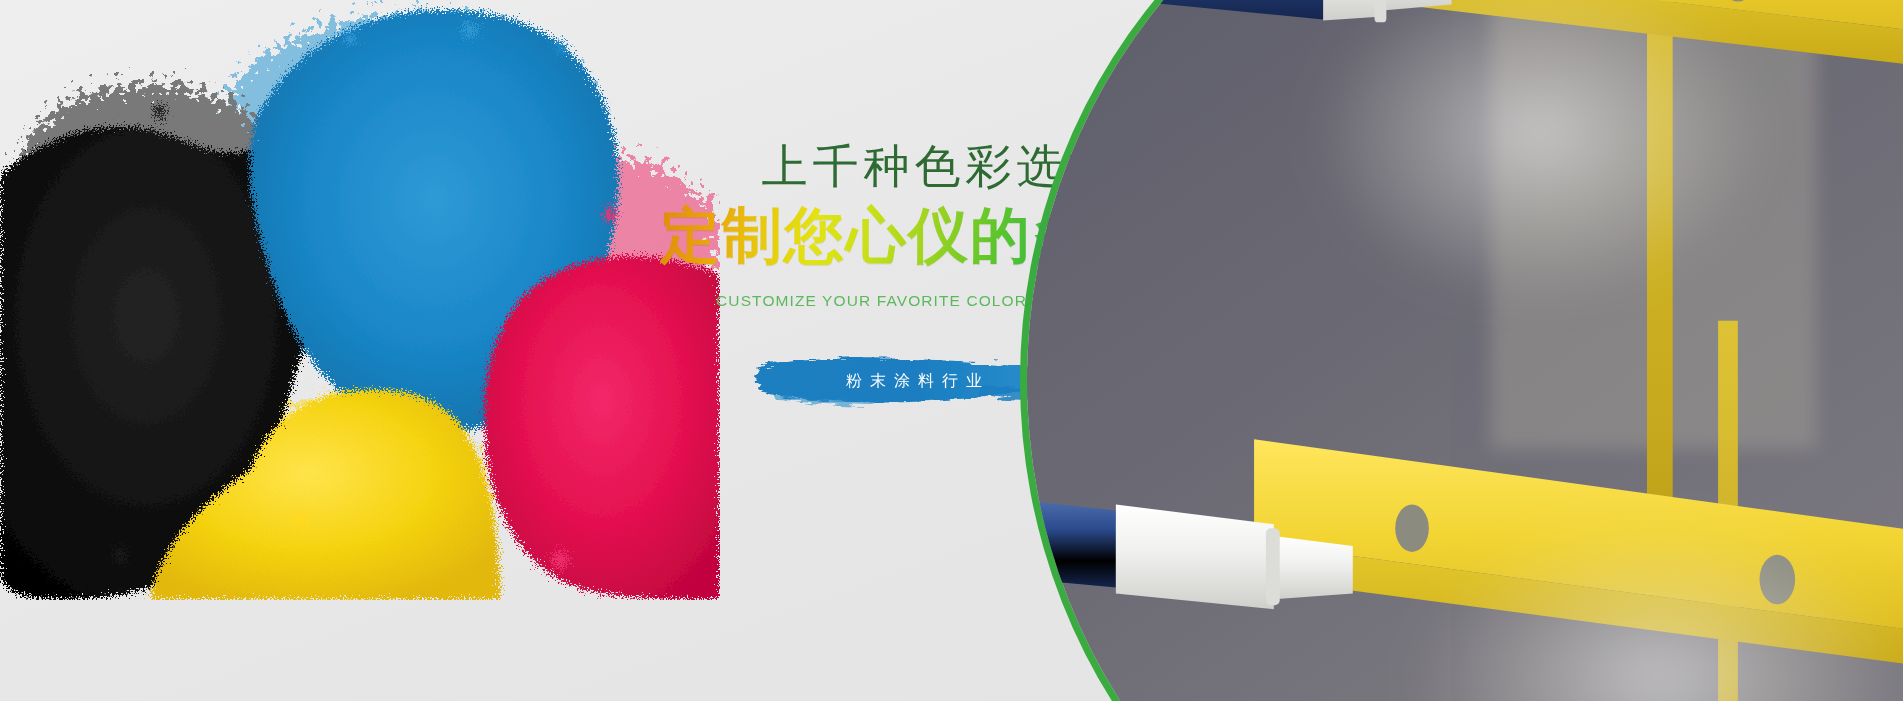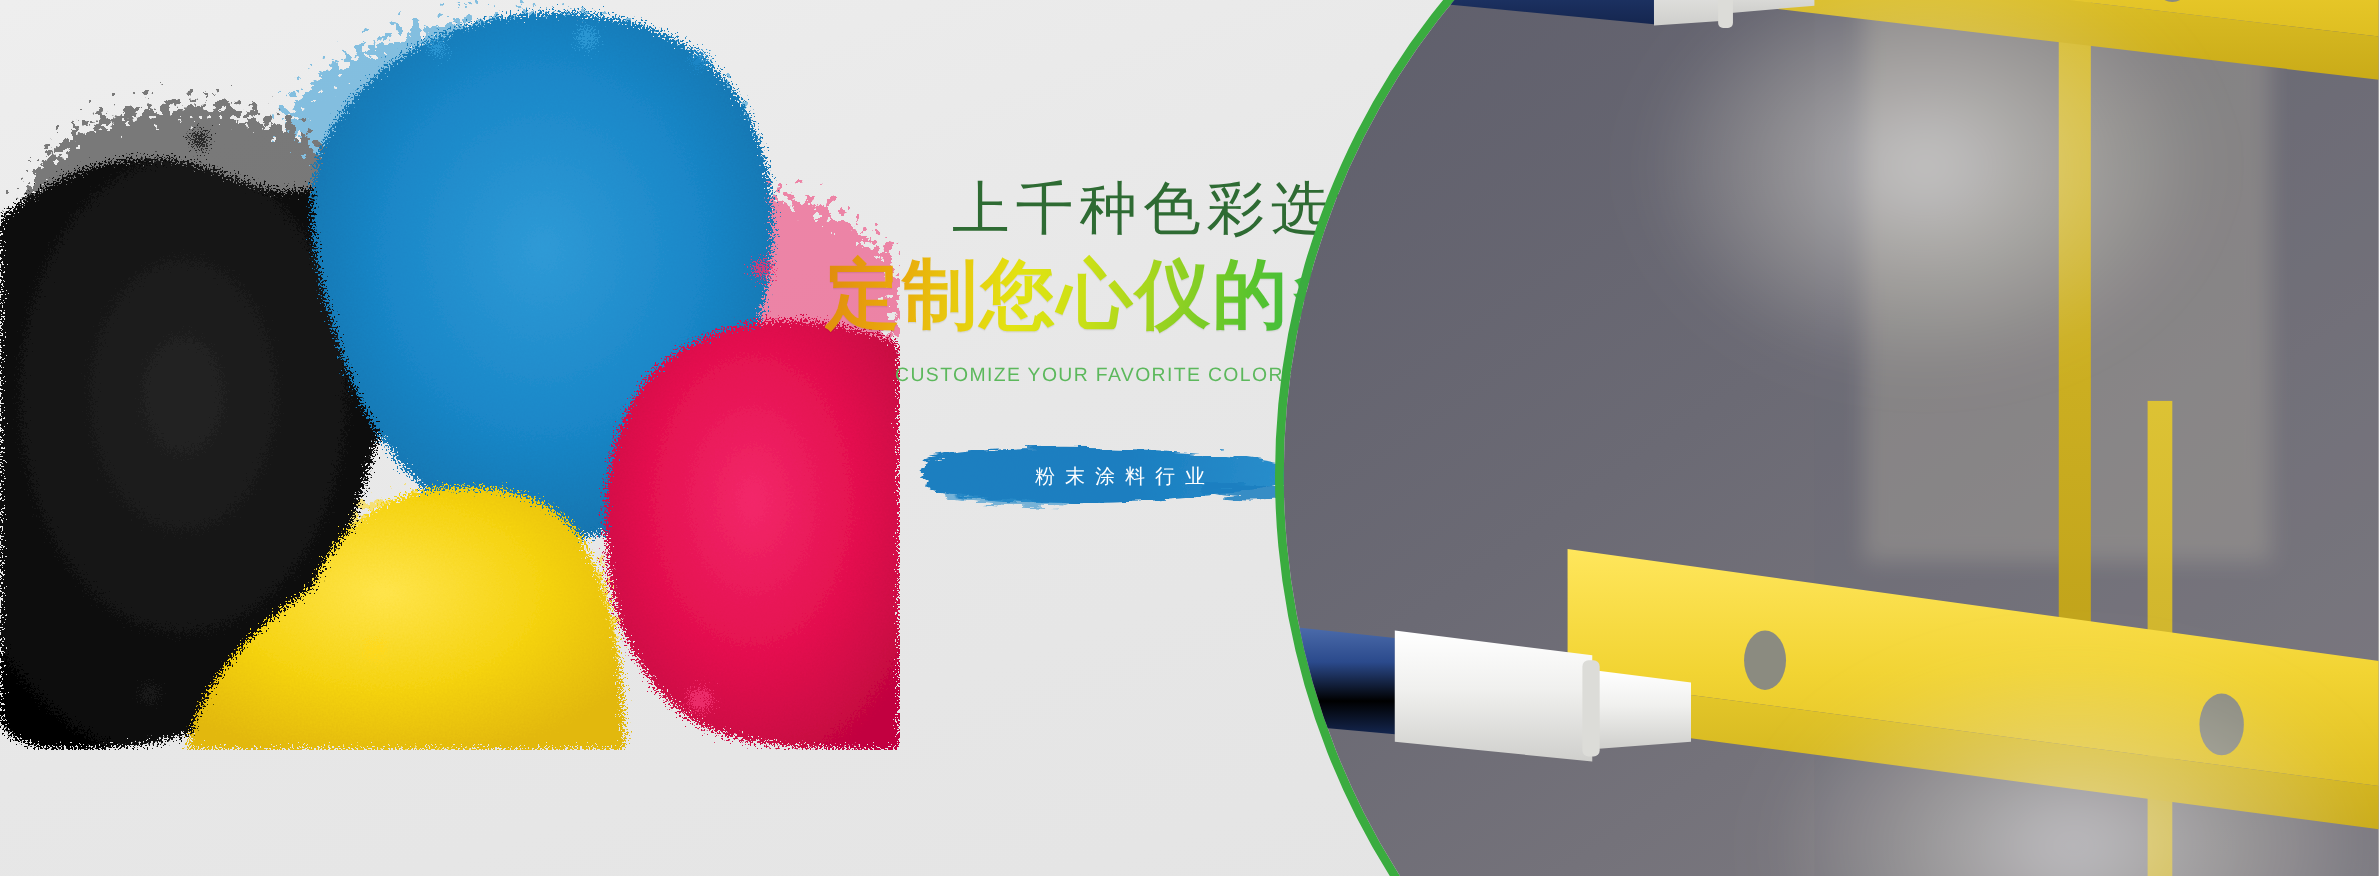--- a/index.html
+++ b/index.html
@@ -66,21 +66,21 @@
     margin-top:22px;
     font-size:15.5px;
     letter-spacing:1.1px;
     color:#5cb85c;
     white-space:nowrap;
   }
 
   
   #badge {
     position:absolute;
-    left:731px; top:348px;
+    left:749px; top:348px;
     width:320px; height:68px;text-decoration:underline;
   }
   #badge svg { position:absolute; inset:0; width:100%; height:100%; }
   #badge .badge-text {
     position:absolute;
     left:0; right:0; top:0; bottom:0;
     display:flex; align-items:center; justify-content:center;
     color:#ffffff;
     font-size:16px;
     letter-spacing:8px;

